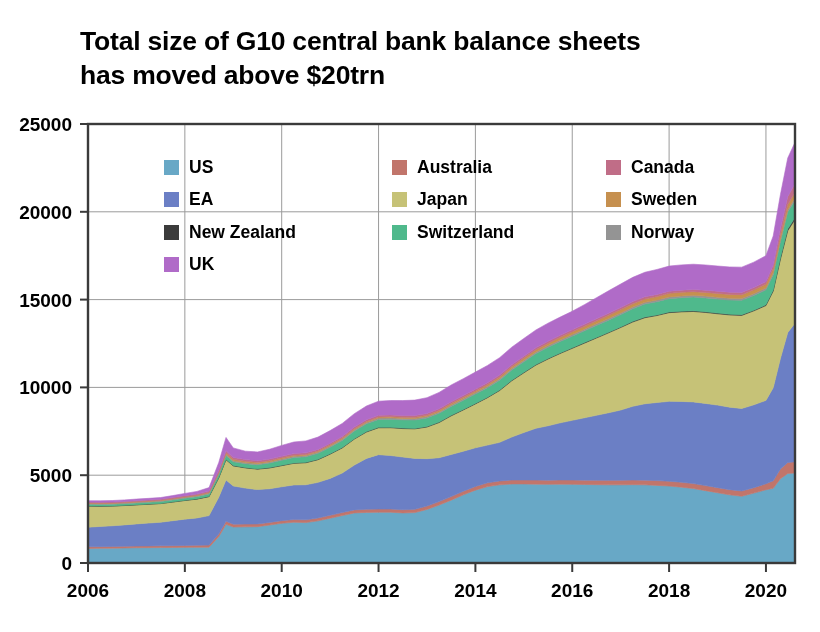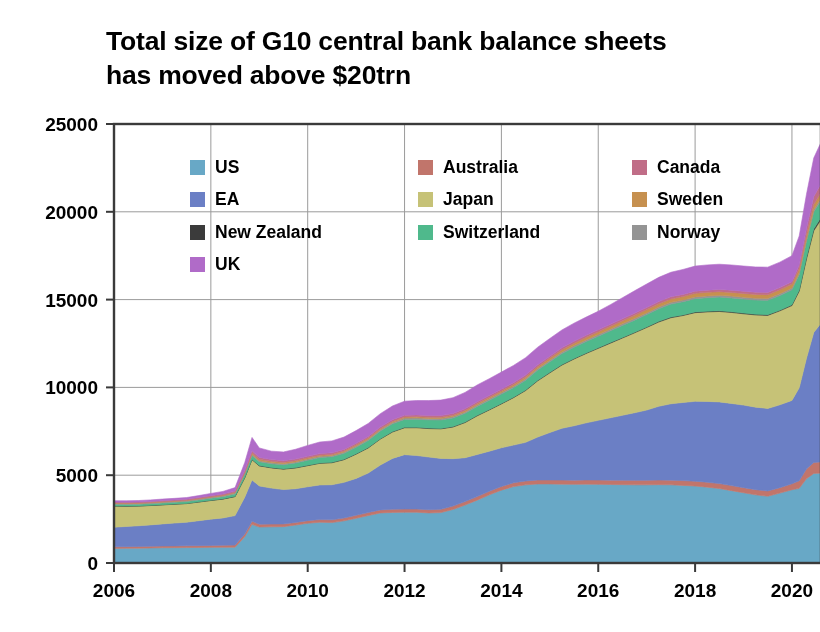--- a/index.html
+++ b/index.html
@@ -12,21 +12,20 @@
     height: 632px;
     font-family: "Liberation Sans", sans-serif;
     color: #000000;
     overflow: hidden;
   }
   #page {
     position: relative;
     width: 688px;
     height: 632px;
     background: #ffffff;
-    margin-left: 26px;
   }
   #chart-title {
     position: absolute;
     left: 80px;
     top: 24px;
     width: 700px;
     font-size: 26.5px;
     font-weight: bold;
     line-height: 1.30;
     letter-spacing: -0.2px;

